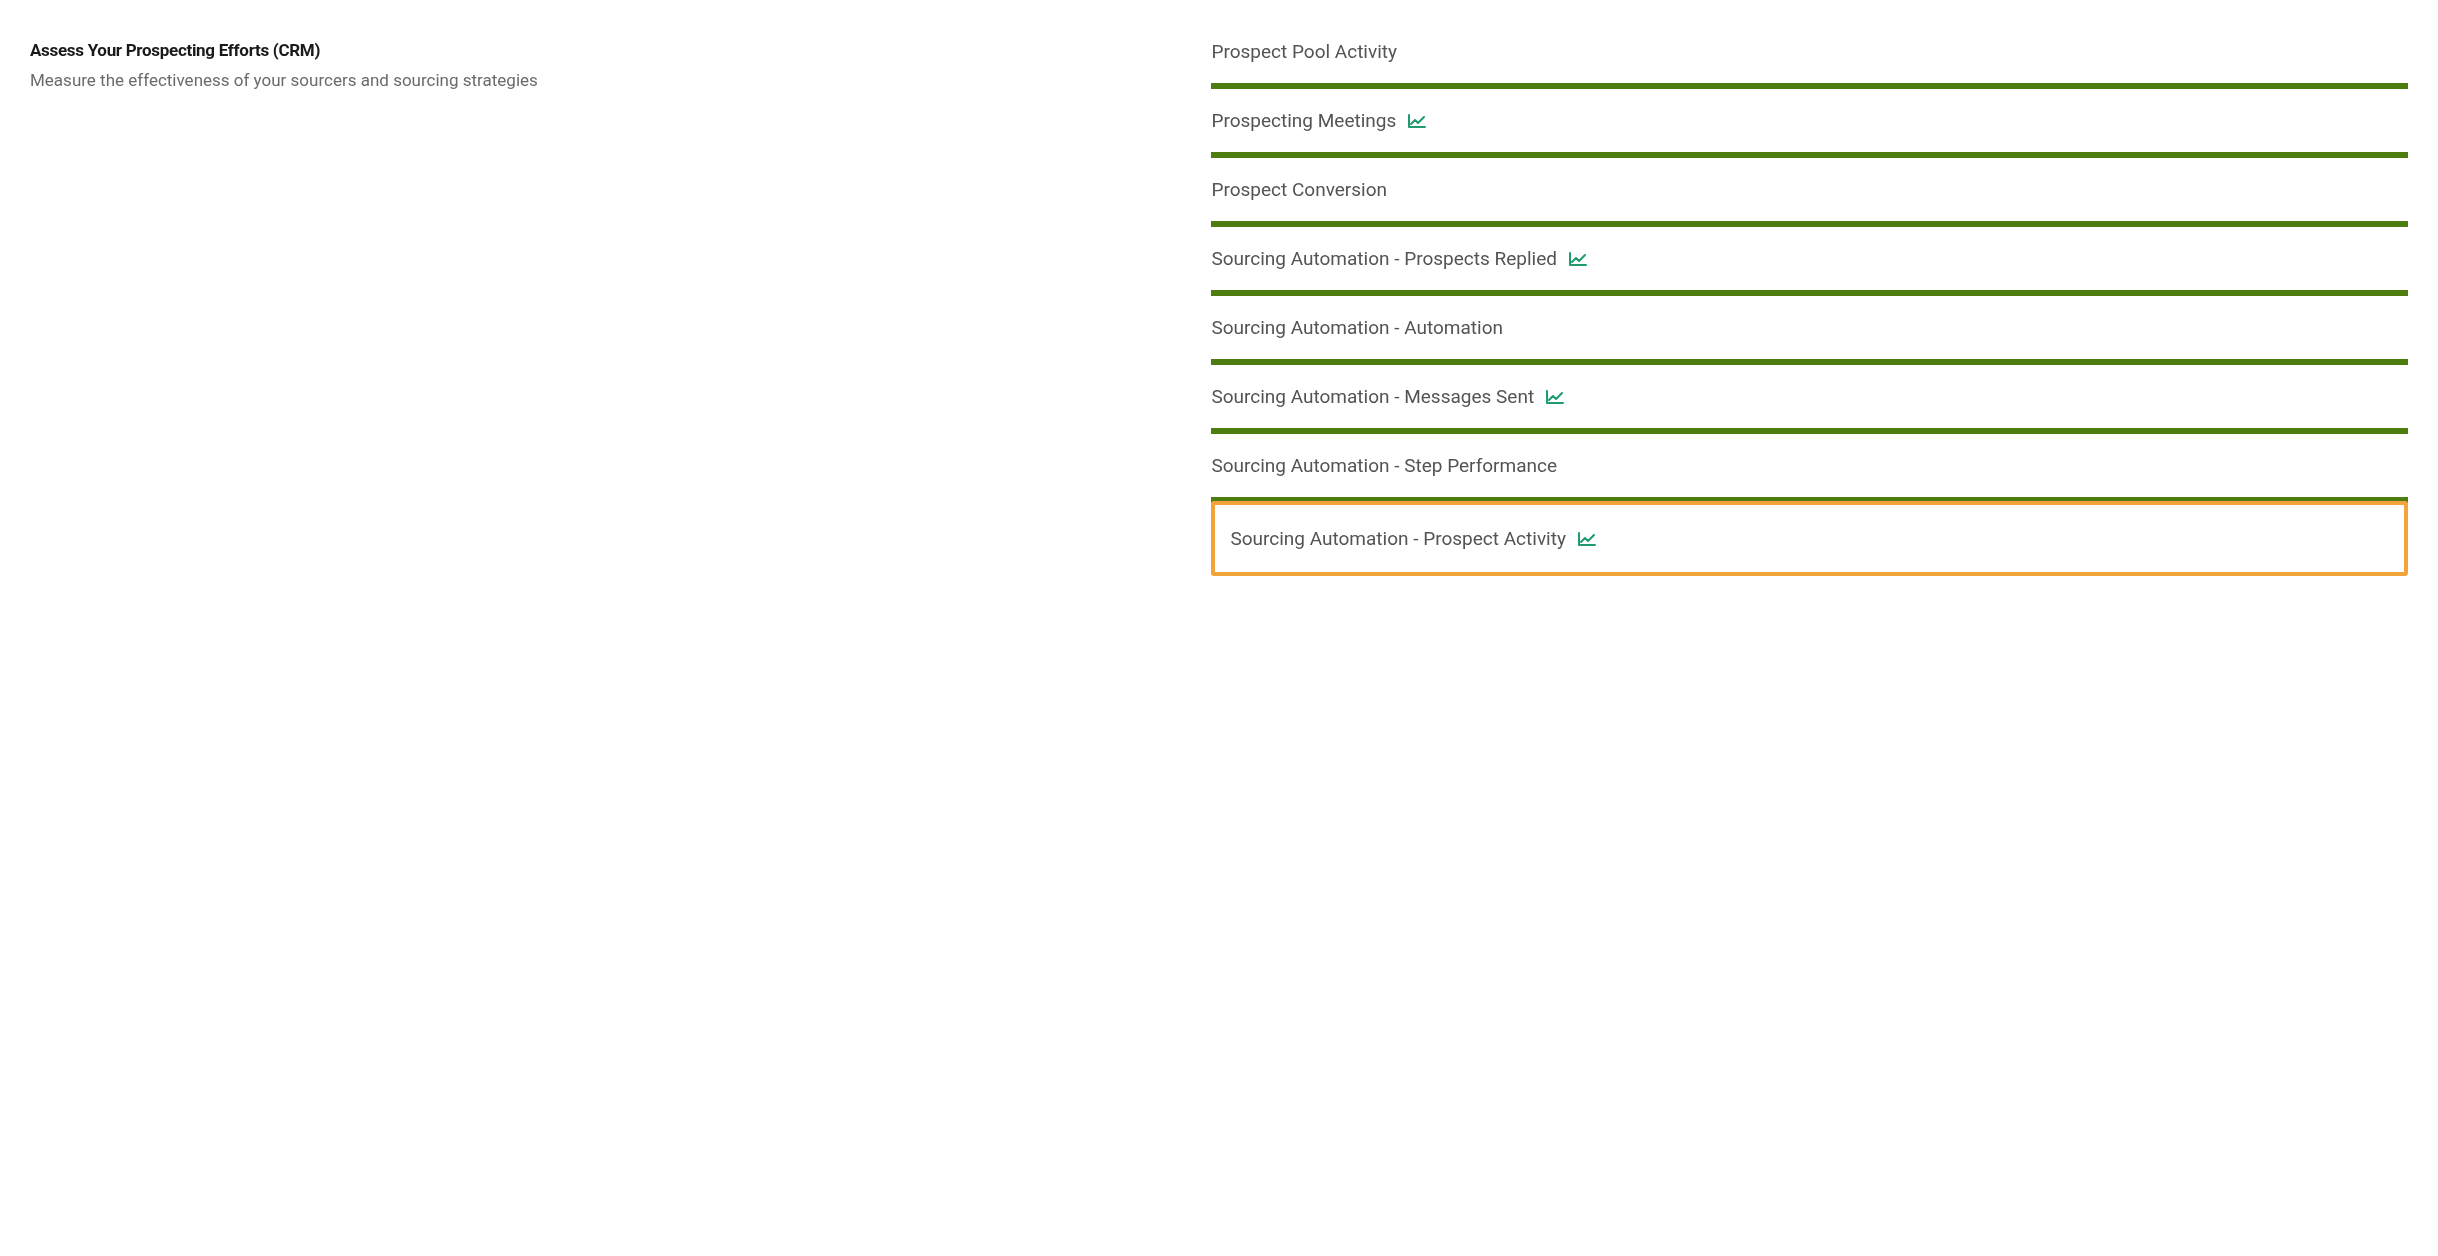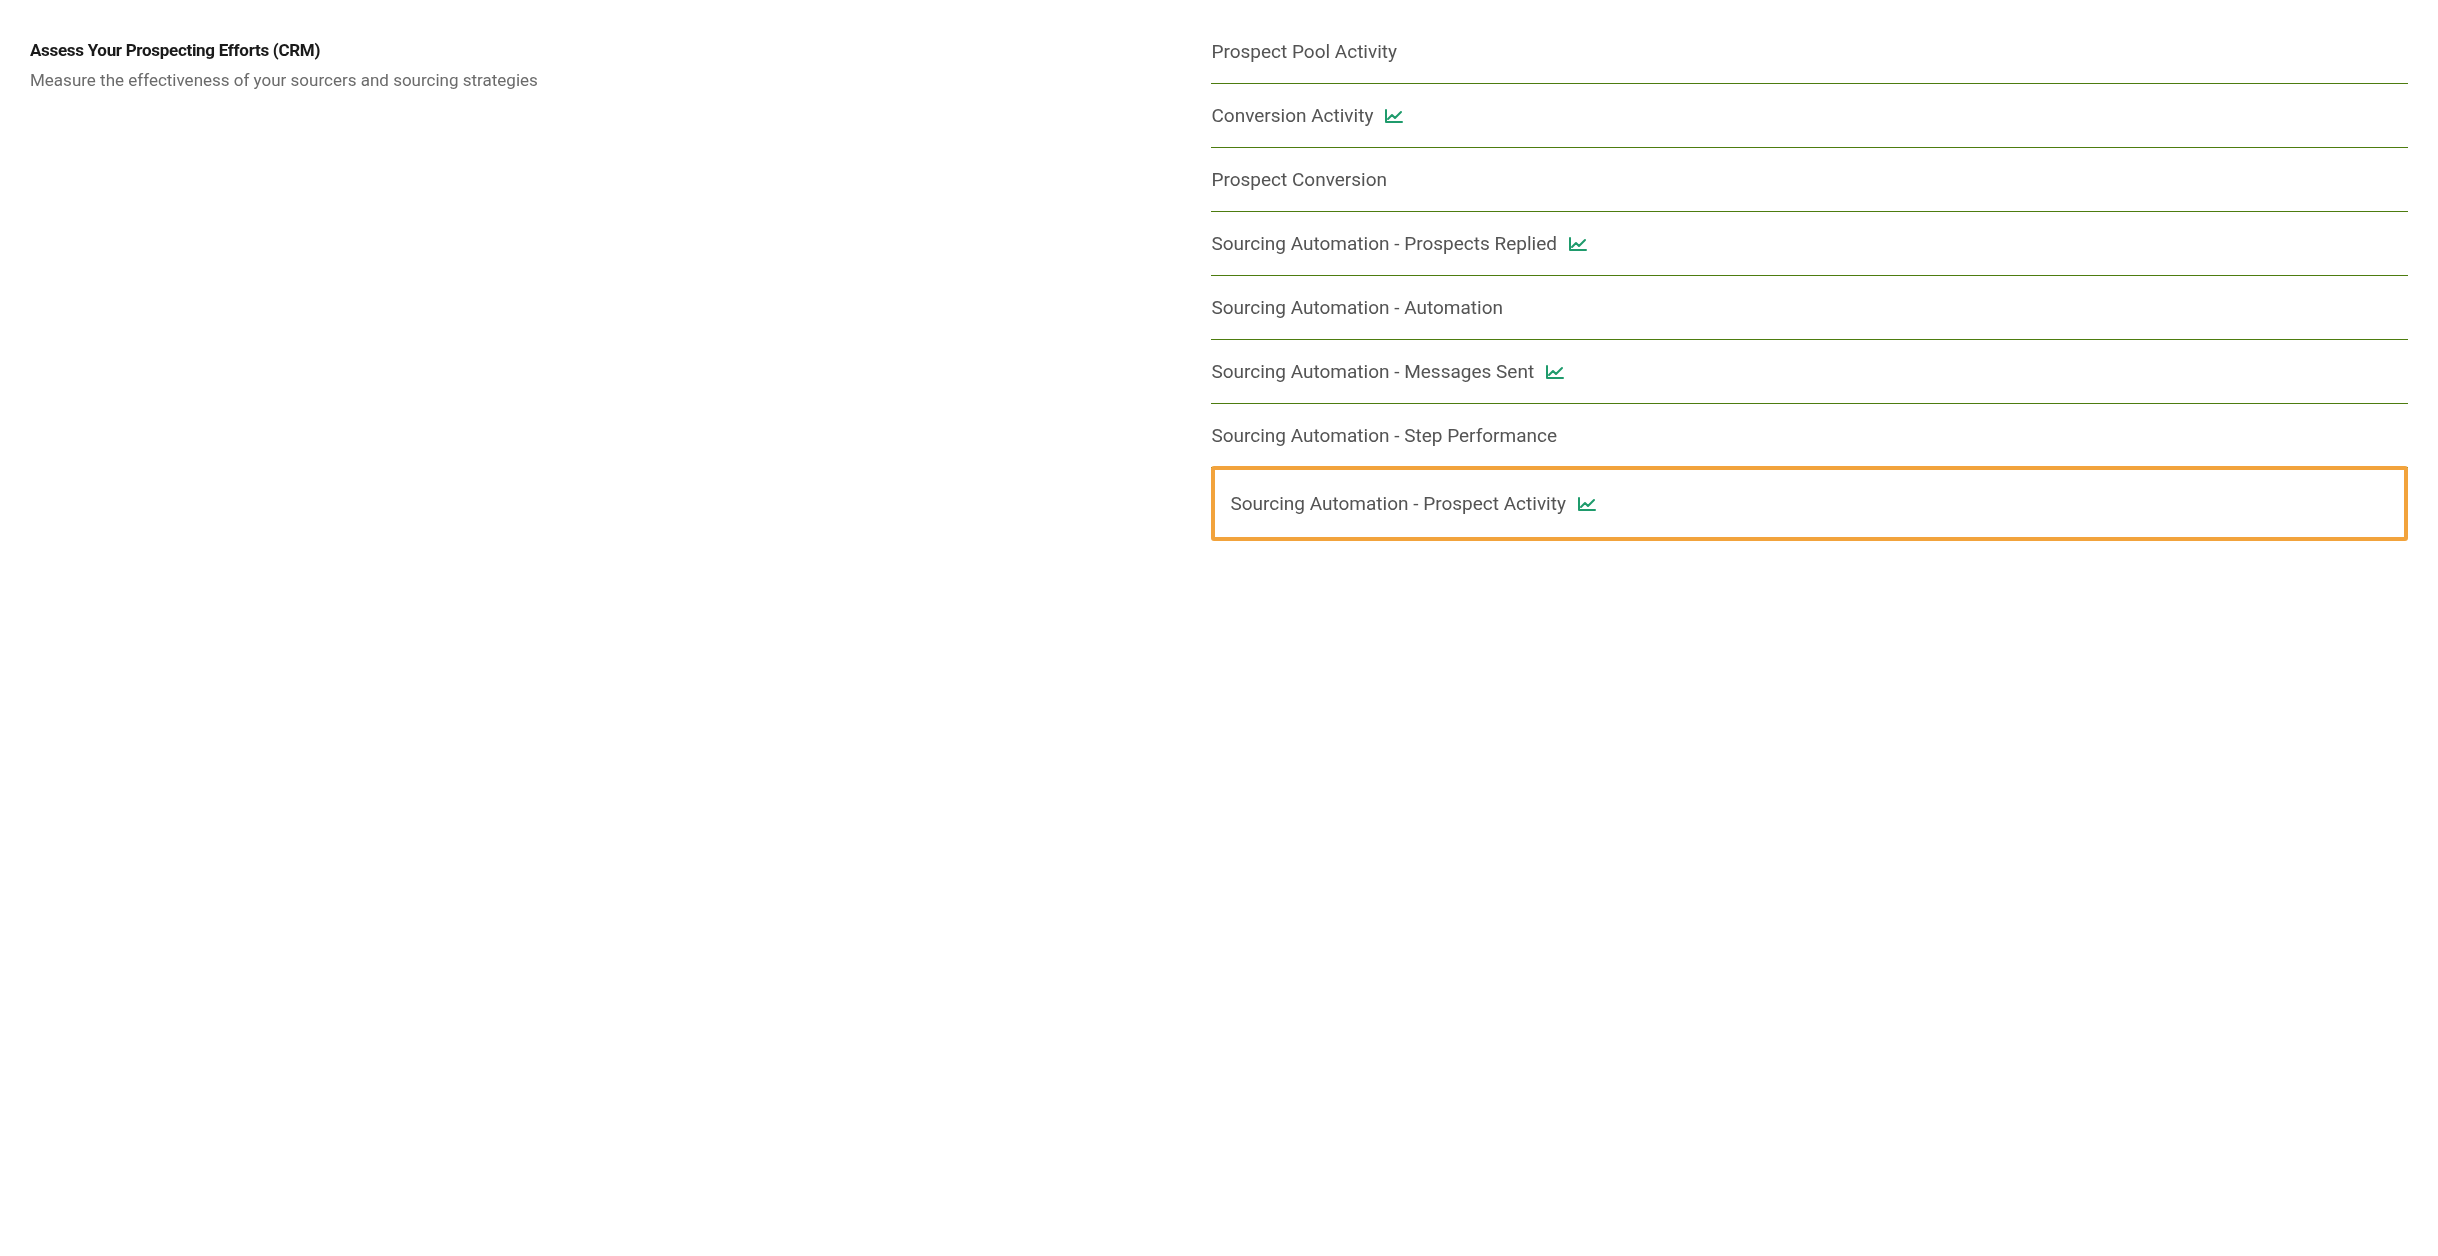--- a/index.html
+++ b/index.html
@@ -32,21 +32,21 @@
       color: #6b6b6b;
       font-weight: 400;
     }
     .report-list {
       list-style: none;
     }
     .report-item {
       display: flex;
       align-items: center;
       padding: 20px 0;
-      border-bottom: 1px solid #4d7c0f;
+      border-bottom: 6px solid #4d7c0f;
       cursor: pointer;
       gap: 12px;
     }
     .report-item.first {
       padding-top: 0;
     }
     .report-label {
       font-size: 19px;
       color: #545454;
       font-weight: 400;
@@ -82,21 +82,21 @@
   <h2 class="section-title">Assess Your Prospecting Efforts (CRM)</h2>
   <p class="section-subtitle">Measure the effectiveness of your sourcers and sourcing strategies</p>
 </div>
 
 <div class="right-column">
   <ul class="report-list" id="report-list">
       <li class="report-item first">
         <span class="report-label">Prospect Pool Activity</span>
       </li>
       <li class="report-item">
-        <span class="report-label">Conversion Activity</span>
+        <span class="report-label">Prospecting Meetings</span>
         <span class="chart-icon">
           <svg viewBox="0 0 18 14" fill="none" stroke="currentColor" stroke-width="2" stroke-linecap="round" stroke-linejoin="round">
             <path d="M1 1 L1 13 L17 13"></path>
             <path d="M3 10 L7 6 L10 9 L16 3"></path>
           </svg>
         </span>
       </li>
       <li class="report-item">
         <span class="report-label">Prospect Conversion</span>
       </li>

